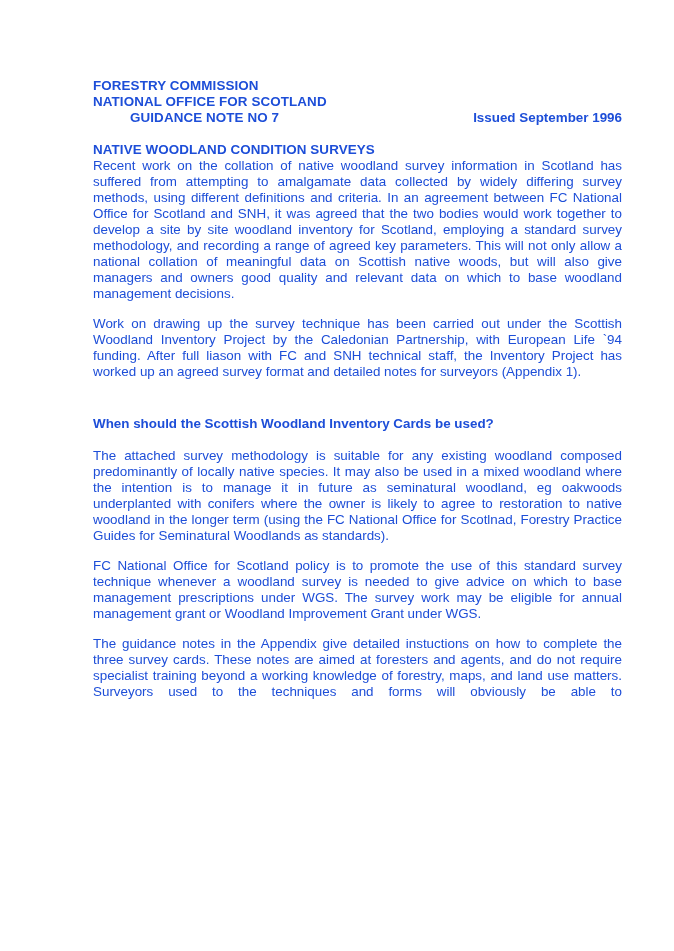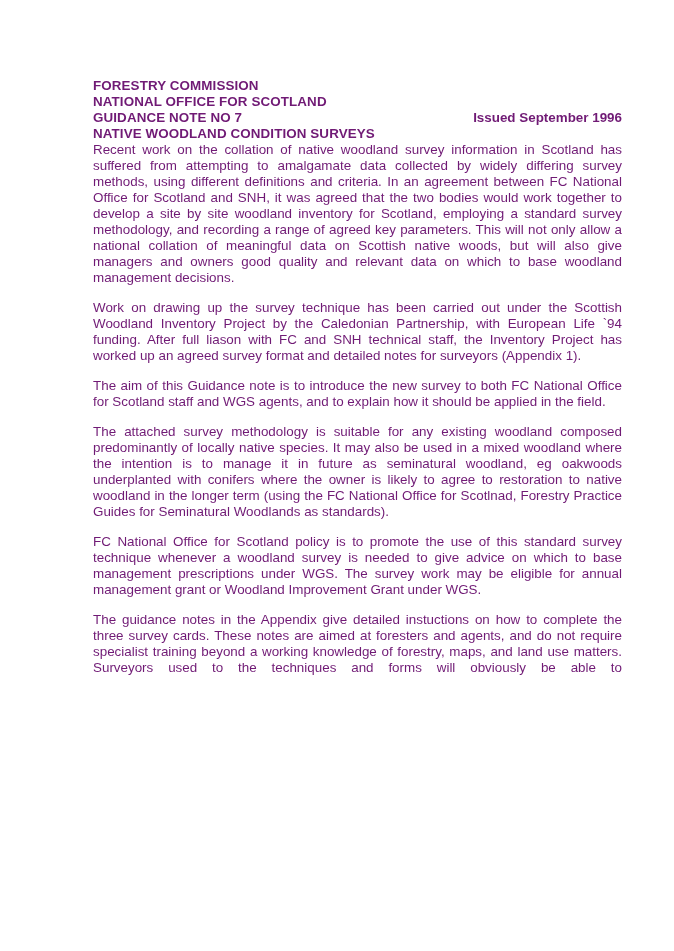--- a/index.html
+++ b/index.html
@@ -3,46 +3,47 @@
 <meta charset="utf-8">
 <style>
   * { margin: 0; padding: 0; box-sizing: border-box; }
   html, body { background: #ffffff; }
   .page {
     position: relative;
     width: 674px;
     height: 951px;
     background: #ffffff;
     font-family: "Liberation Sans", "DejaVu Sans", sans-serif;
-    color: #701a75;
+    color: #1d4ed8;
     overflow: hidden;
   }
   .content {
     position: absolute;
     left: 93px;
     top: 78px;
     width: 529px;
     font-size: 13.4px;
     line-height: 16px;
   }
   .hdr-line {
     font-weight: bold;
     letter-spacing: 0.1px;
   }
   .note-row {
     display: flex;
     justify-content: space-between;
     align-items: center;
+    margin-left: 37px;
   }
   .issued {
     font-weight: bold;
   }
   .doc-title {
     font-weight: bold;
-    margin-top: 0;
+    margin-top: 16px;
     letter-spacing: 0.1px;
   }
   .section-heading {
     font-weight: bold;
     margin-top: 16px;
     margin-bottom: 16px;
   }
   .section-heading.spaced {
     margin-top: 36px;
   }
@@ -64,21 +65,21 @@
     <div class="hdr-line">NATIONAL OFFICE FOR SCOTLAND</div>
     <div class="note-row">
       <span class="hdr-line">GUIDANCE NOTE NO 7</span>
       <span class="issued">Issued September 1996</span>
     </div>
 
     <div class="doc-title">NATIVE WOODLAND CONDITION SURVEYS</div>
 
     <p class="para">Recent work on the collation of native woodland survey information in Scotland has suffered from attempting to amalgamate data collected by widely differing survey methods, using different definitions and criteria. In an agreement between FC National Office for Scotland and SNH, it was agreed that the two bodies would work together to develop a site by site woodland inventory for Scotland, employing a standard survey methodology, and recording a range of agreed key parameters. This will not only allow a national collation of meaningful data on Scottish native woods, but will also give managers and owners good quality and relevant data on which to base woodland management decisions.</p>
     <p class="para">Work on drawing up the survey technique has been carried out under the Scottish Woodland Inventory Project by the Caledonian Partnership, with European Life `94 funding. After full liason with FC and SNH technical staff, the Inventory Project has worked up an agreed survey format and detailed notes for surveyors (Appendix 1).</p>
-    <p class="para">The aim of this Guidance note is to introduce the new survey to both FC National Office for Scotland staff and WGS agents, and to explain how it should be applied in the field.</p>
 
+    <div class="section-heading spaced">When should the Scottish Woodland Inventory Cards be used?</div>
     <p class="para">The attached survey methodology is suitable for any existing woodland composed predominantly of locally native species. It may also be used in a mixed woodland where the intention is to manage it in future as seminatural woodland, eg oakwoods underplanted with conifers where the owner is likely to agree to restoration to native woodland in the longer term (using the FC National Office for Scotlnad, Forestry Practice Guides for Seminatural Woodlands as standards).</p>
     <p class="para">FC National Office for Scotland policy is to promote the use of this standard survey technique whenever a woodland survey is needed to give advice on which to base management prescriptions under WGS. The survey work may be eligible for annual management grant or Woodland Improvement Grant under WGS.</p>
 
     <p class="para continues">The guidance notes in the Appendix give detailed instuctions on how to complete the three survey cards. These notes are aimed at foresters and agents, and do not require specialist training beyond a working knowledge of forestry, maps, and land use matters. Surveyors used to the techniques and forms will obviously be able to</p>
 
   </div>
 </div>
 
 </body></html>

